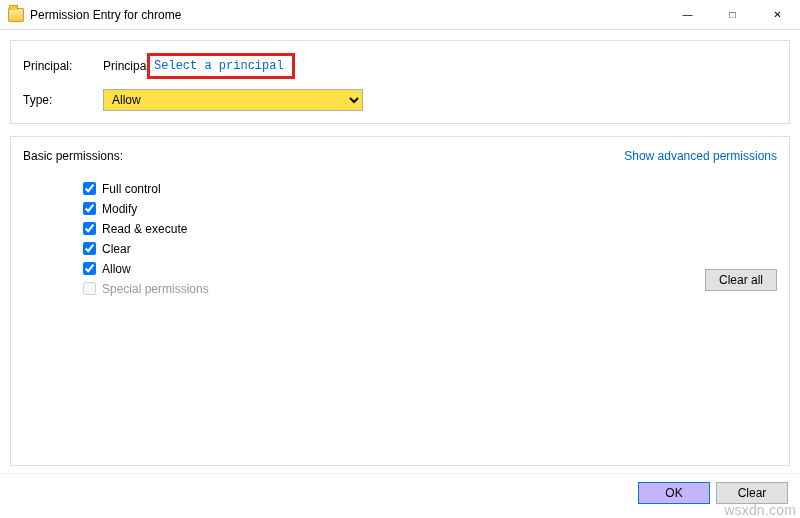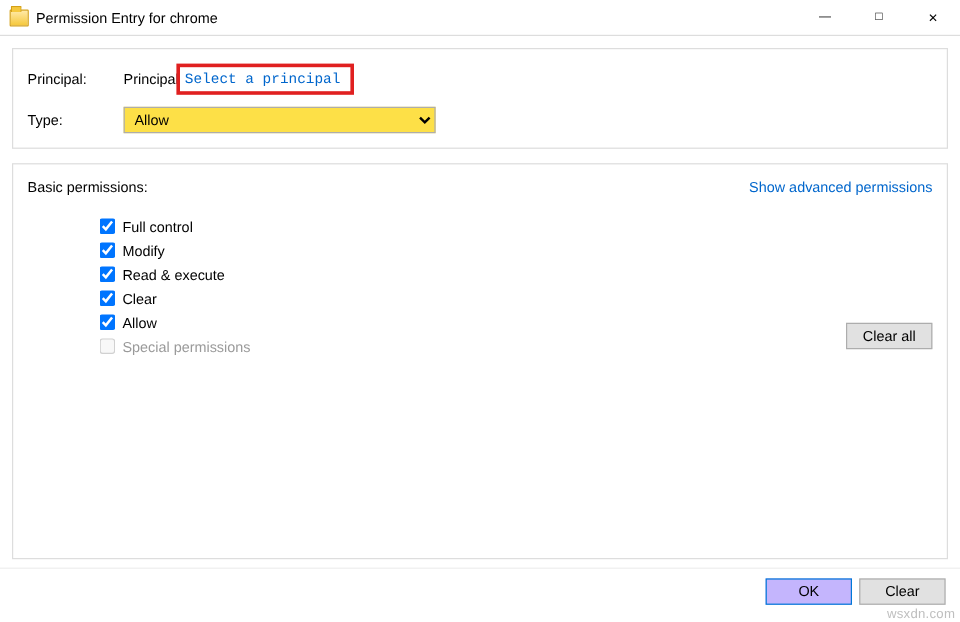--- a/index.html
+++ b/index.html
@@ -139,21 +139,21 @@
       padding-top: 8px;
     }
     .btn.ok {
       border: 1px solid #0078d7;
       background: #c4b5fd;
     }
     .watermark {
       position: absolute;
       right: 4px;
       bottom: 0px;
-      font-size: 11px;
+      font-size: 14px;
       color: #bfbfbf;
       letter-spacing: 0.2px;
     }
   </style>
 </head>
 <body>
 
 <div class="titlebar">
   <div class="folder-icon"></div>
   <div class="title-text">Permission Entry for chrome</div>

